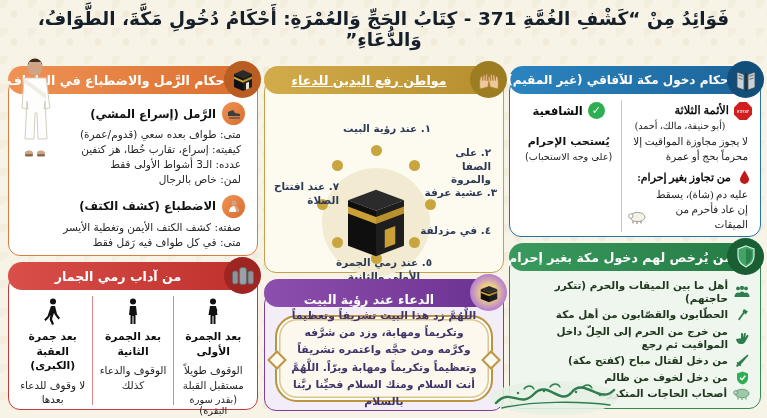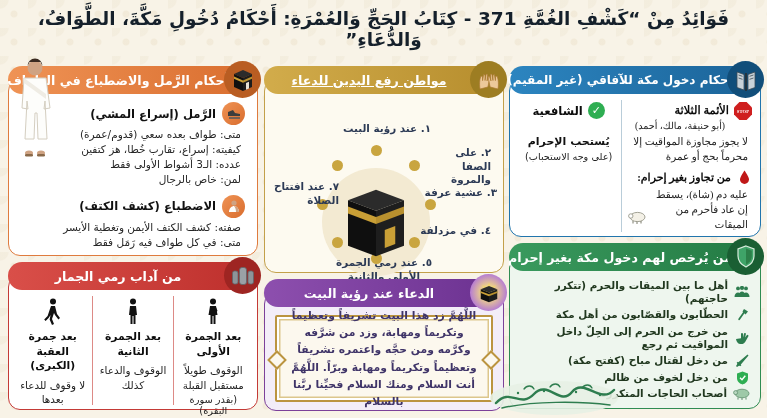--- a/index.html
+++ b/index.html
@@ -24,21 +24,21 @@
   
   .t-orange .phead{background:linear-gradient(90deg,#ef9355,#d96d2e);}
   .t-orange .picon{background:#b95d22;}
   .t-orange .pbody{border-color:#df7b3e;}
   .t-red .phead{background:linear-gradient(90deg,#d94f49,#bd2f2c);}
   .t-red .picon{background:#9e2522;}
   .t-red .pbody{border-color:#c43a36;}
   .t-gold .phead{background:linear-gradient(90deg,#d2ac4b,#b68d2d);text-decoration:underline;}
   .t-gold .picon{background:#9d7d22;}
   .t-gold .pbody{border-color:#c3a04a;background:#fdfaf0;}
-  .t-purple .phead{background:linear-gradient(90deg,#8d4fae,#6b3190);}
+  .t-purple .phead{background:linear-gradient(90deg,#8d4fae,#6b3190);align-items:flex-end;}
   .t-purple .picon{background:#52246c;}
   .t-purple .pbody{border-color:#7c4099;background:#f3edf8;}
   .t-blue .phead{background:linear-gradient(90deg,#2c85c0,#1b6398);}
   .t-blue .picon{background:#114e7a;}
   .t-blue .pbody{border-color:#2175ad;}
   .t-green .phead{background:linear-gradient(90deg,#3a9a5e,#237a43);}
   .t-green .picon{background:#1a5f33;}
   .t-green .pbody{border-color:#2f8c52;background:#eef6ee;}
   
   .sec{margin:0 2px 8px 0;}
@@ -55,21 +55,21 @@
   .jtext{font-size:10.4px;color:#222;line-height:1.4;margin-top:4px;}
   .jnote{font-size:9.8px;color:#222;margin-top:2px;}
   
   .scene{position:absolute;inset:18px 0 0 0;}
   .ring{position:absolute;left:57px;top:70px;width:108px;height:108px;border-radius:50%;background:#f3ead2;}
   .rdot{position:absolute;width:11px;height:11px;border-radius:50%;background:#c9a53f;}
   .gitem{position:absolute;font-size:10.4px;font-weight:bold;color:#2c3a55;line-height:1.3;}
   .kaaba-main{position:absolute;left:76px;top:88px;}
   
   .dua-frame{position:absolute;inset:22px 10px 8px;background:#fcf8ee;border:2px solid #bb9440;
-    border-radius:2px;box-shadow:0 0 0 2px #fff inset,0 0 0 3.5px #dcc68c inset;
+    border-radius:22px;box-shadow:0 0 0 2px #fff inset,0 0 0 3.5px #dcc68c inset;
     display:flex;align-items:center;justify-content:center;padding:6px 14px;}
   .dua-frame::before,.dua-frame::after{content:"";position:absolute;width:10px;height:10px;
     background:#fcf8ee;border:2px solid #bb9440;transform:rotate(45deg);top:calc(50% - 6px);}
   .dua-frame::before{right:-7px;} .dua-frame::after{left:-7px;}
   .dua-text{font-size:10.8px;font-weight:bold;color:#3f3468;text-align:center;line-height:1.58;margin:0;}
   
   .bcols{display:flex;height:100%;}
   .bcol-r{flex:1.14;padding:2px 2px 2px 6px;border-left:1px solid #b9cdd9;font-family:Liberation Serif, serif;}
   .bcol-l{flex:.86;padding:2px 6px;text-align:center;}
   .irow{display:flex;align-items:center;gap:5px;}

